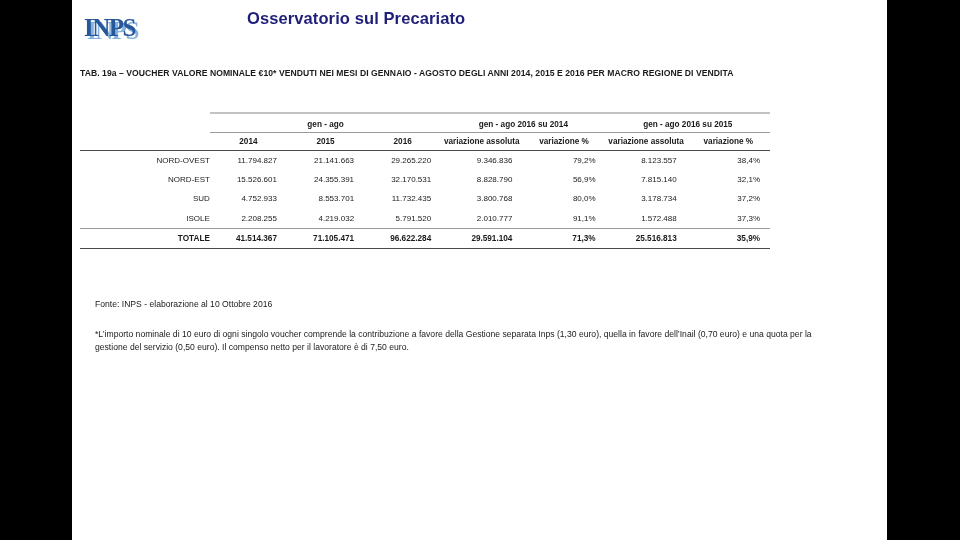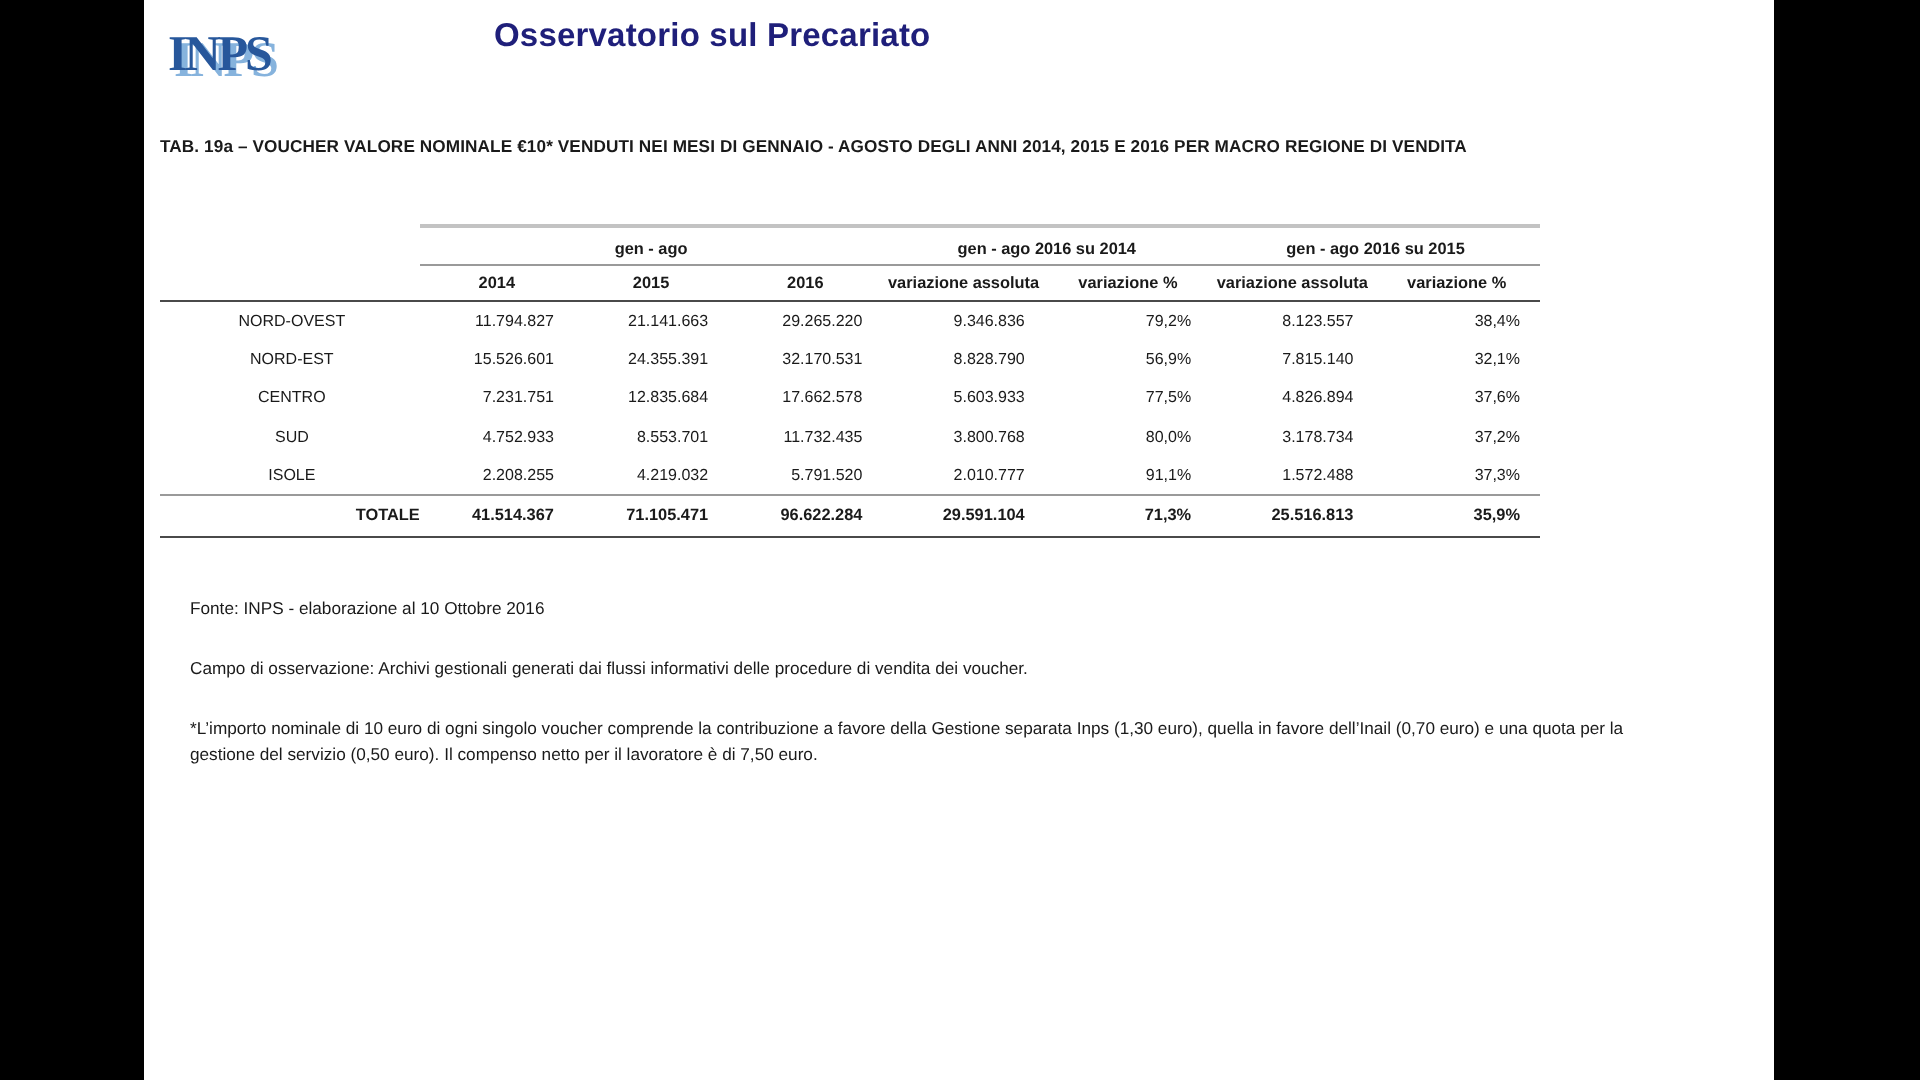--- a/index.html
+++ b/index.html
@@ -137,21 +137,21 @@
   }
   .hdr-row td.hdr-reg {
     border-bottom: 1.5px solid #4a4a4a;
   }
   .body-row td {
     font-size: 8px;
     padding: 5.1px 0 5.1px 0;
     white-space: nowrap;
   }
   .body-row td.reg {
-    text-align: center;
+    text-align: right;
     padding-left: 2px;
   }
   .body-row td.num {
     text-align: right;
     padding-right: 10px;
   }
   .body-row.last td {
     border-bottom: 1.5px solid #9a9a9a;
   }
   .total-row td {
@@ -247,30 +247,20 @@
             <td class="reg">NORD-EST</td>
             <td class="num">15.526.601</td>
             <td class="num">24.355.391</td>
             <td class="num">32.170.531</td>
             <td class="num">8.828.790</td>
             <td class="num">56,9%</td>
             <td class="num">7.815.140</td>
             <td class="num">32,1%</td>
           </tr>
           <tr class="body-row">
-            <td class="reg">CENTRO</td>
-            <td class="num">7.231.751</td>
-            <td class="num">12.835.684</td>
-            <td class="num">17.662.578</td>
-            <td class="num">5.603.933</td>
-            <td class="num">77,5%</td>
-            <td class="num">4.826.894</td>
-            <td class="num">37,6%</td>
-          </tr>
-          <tr class="body-row">
             <td class="reg">SUD</td>
             <td class="num">4.752.933</td>
             <td class="num">8.553.701</td>
             <td class="num">11.732.435</td>
             <td class="num">3.800.768</td>
             <td class="num">80,0%</td>
             <td class="num">3.178.734</td>
             <td class="num">37,2%</td>
           </tr>
           <tr class="body-row last">
@@ -292,18 +282,17 @@
             <td class="num">71,3%</td>
             <td class="num">25.516.813</td>
             <td class="num">35,9%</td>
           </tr>
         </tbody>
       </table>
     </div>
 
     <div class="notes">
       <div class="note">Fonte: INPS - elaborazione al 10 Ottobre 2016</div>
-      <div class="note">Campo di osservazione: Archivi gestionali generati dai flussi informativi delle procedure di vendita dei voucher.</div>
       <div class="note last">*L’importo nominale di 10 euro di ogni singolo voucher comprende la contribuzione a favore della Gestione separata Inps (1,30 euro), quella in favore dell’Inail (0,70 euro) e una quota per la gestione del servizio (0,50 euro). Il compenso netto per il lavoratore è di 7,50 euro.</div>
     </div>
 
   </div>
 </div>
 
 </body></html>

